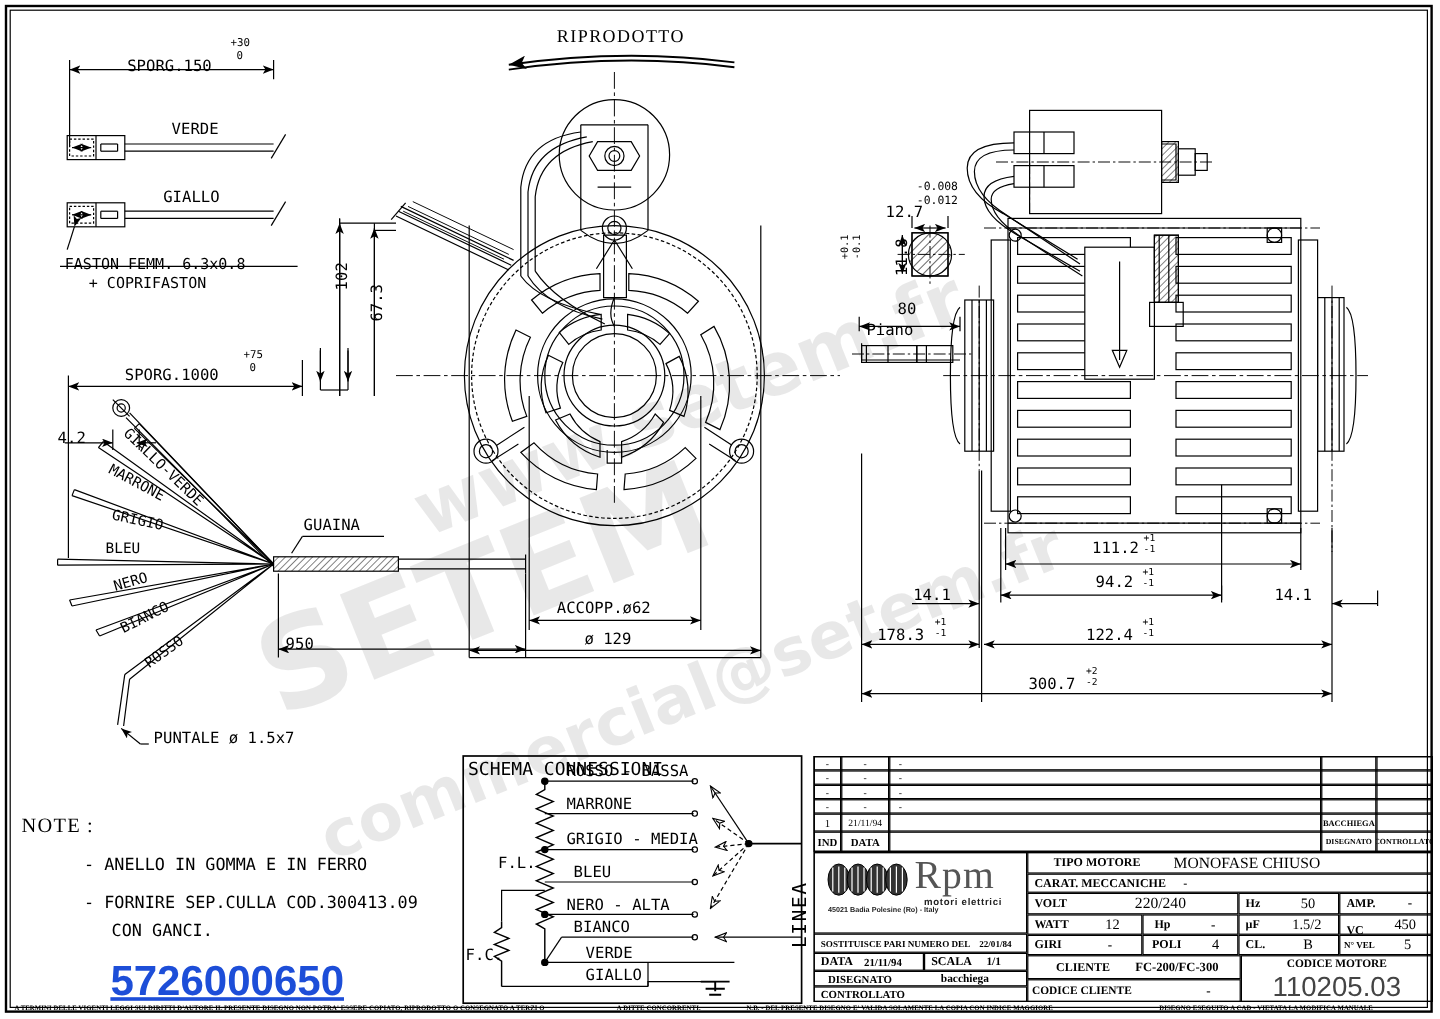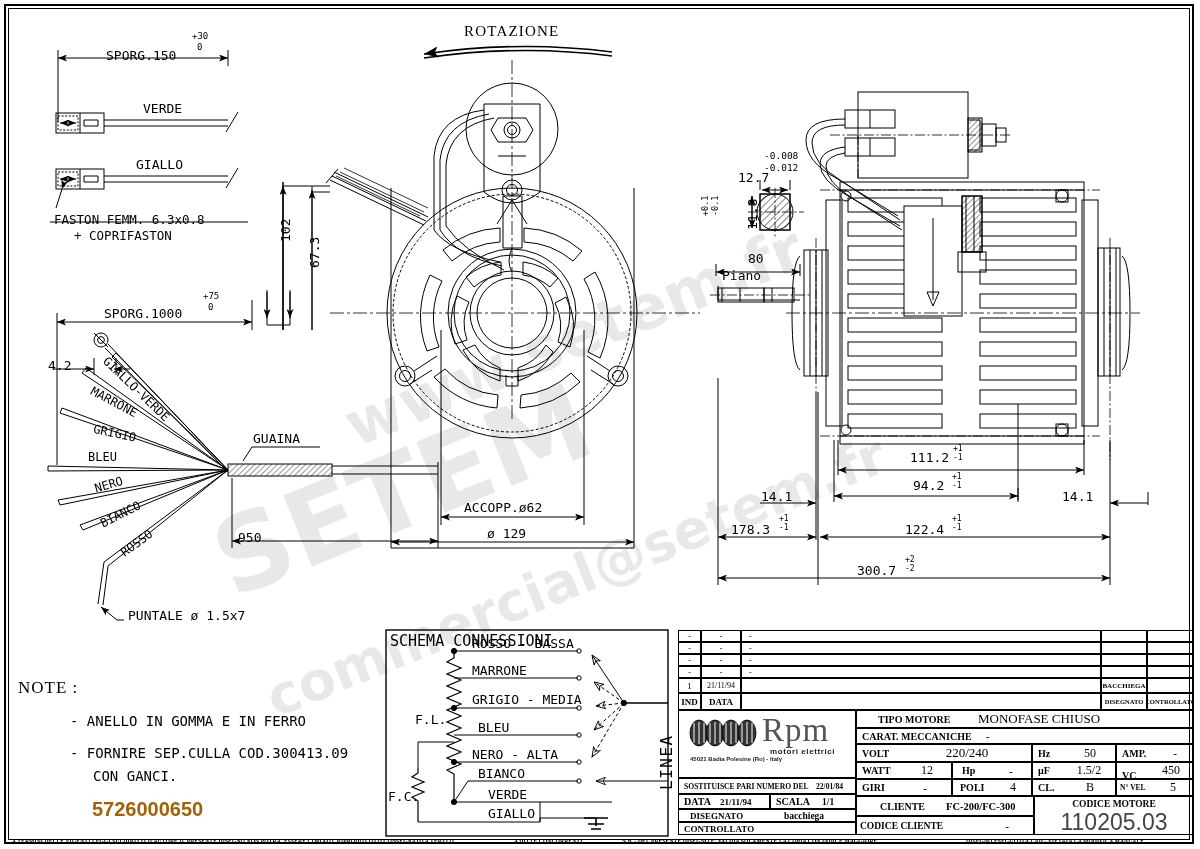--- a/index.html
+++ b/index.html
@@ -441,21 +441,21 @@
   <div class="lbl" style="left:88px;top:450px;font-size:12px;">BLEU</div>
   <div class="lbl" style="left:93px;top:482px;font-size:12px;transform:rotate(-16deg);transform-origin:0 0;">NERO</div>
   <div class="lbl" style="left:98px;top:518px;font-size:12px;transform:rotate(-27deg);transform-origin:0 0;">BIANCO</div>
   <div class="lbl" style="left:118px;top:548px;font-size:12px;transform:rotate(-36deg);transform-origin:0 0;">ROSSO</div>
 
   <div class="lbl vert" style="left:278px;top:242px;font-size:13px;">102</div>
   <div class="lbl vert" style="left:307px;top:268px;font-size:13px;">67.3</div>
   <div class="lbl" style="left:464px;top:500px;font-size:13px;">ACCOPP.ø62</div>
   <div class="lbl" style="left:487px;top:526px;font-size:13px;">ø 129</div>
 
-  <div class="lblS" style="left:464px;top:23px;font-size:15px;letter-spacing:1.2px;">ROTAZIONE</div>
+  <div class="lblS" style="left:464px;top:23px;font-size:15px;letter-spacing:1.2px;">RIPRODOTTO</div>
 
   <div class="lbl" style="left:738px;top:170px;font-size:13px;">12.7</div>
   <div class="lbl vert" style="left:745px;top:230px;font-size:13px;">11.8</div>
   <div class="lbl vert" style="left:700px;top:216px;font-size:8.5px;">+0.1</div>
   <div class="lbl vert" style="left:710px;top:216px;font-size:8.5px;">-0.1</div>
   <div class="lbl" style="left:764px;top:150px;font-size:9.5px;">-0.008</div>
   <div class="lbl" style="left:764px;top:162px;font-size:9.5px;">-0.012</div>
   <div class="lbl" style="left:748px;top:251px;font-size:13px;">80</div>
   <div class="lbl" style="left:722px;top:268px;font-size:13px;">Piano</div>
 
@@ -474,21 +474,21 @@
   <div class="lbl" style="left:952px;top:514px;font-size:8px;">+1</div>
   <div class="lbl" style="left:952px;top:523px;font-size:8px;">-1</div>
   <div class="lbl" style="left:857px;top:563px;font-size:13px;">300.7</div>
   <div class="lbl" style="left:905px;top:555px;font-size:8px;">+2</div>
   <div class="lbl" style="left:905px;top:564px;font-size:8px;">-2</div>
 
   <div class="lblS" style="left:18px;top:678px;font-size:17px;letter-spacing:1px;">NOTE :</div>
   <div class="lbl" style="left:70px;top:713px;font-size:14px;">- ANELLO IN GOMMA E IN FERRO</div>
   <div class="lbl" style="left:70px;top:745px;font-size:14px;">- FORNIRE SEP.CULLA COD.300413.09</div>
   <div class="lbl" style="left:93px;top:768px;font-size:14px;">CON GANCI.</div>
-  <div style="position:absolute;left:92px;top:798px;font-size:20px;font-weight:bold;font-family:'Liberation Sans',sans-serif;color:#a16207;">5726000650</div>
+  <div style="position:absolute;left:92px;top:798px;font-size:35px;font-weight:bold;font-family:'Liberation Sans',sans-serif;color:#1d4ed8;text-decoration:underline;">5726000650</div>
 
   <div class="lbl" style="left:390px;top:632px;font-size:15px;">SCHEMA CONNESSIONI</div>
   <div class="lbl" style="left:415px;top:712px;font-size:13px;">F.L.</div>
   <div class="lbl" style="left:388px;top:789px;font-size:13px;">F.C.</div>
   <div class="lbl vert" style="left:657px;top:790px;font-size:16px;letter-spacing:1.5px;">LINEA</div>
   <div class="lbl" style="left:472px;top:636px;font-size:13px;">ROSSO - BASSA</div>
   <div class="lbl" style="left:472px;top:663px;font-size:13px;">MARRONE</div>
   <div class="lbl" style="left:472px;top:692px;font-size:13px;">GRIGIO - MEDIA</div>
   <div class="lbl" style="left:478px;top:720px;font-size:13px;">BLEU</div>
   <div class="lbl" style="left:472px;top:747px;font-size:13px;">NERO - ALTA</div>

